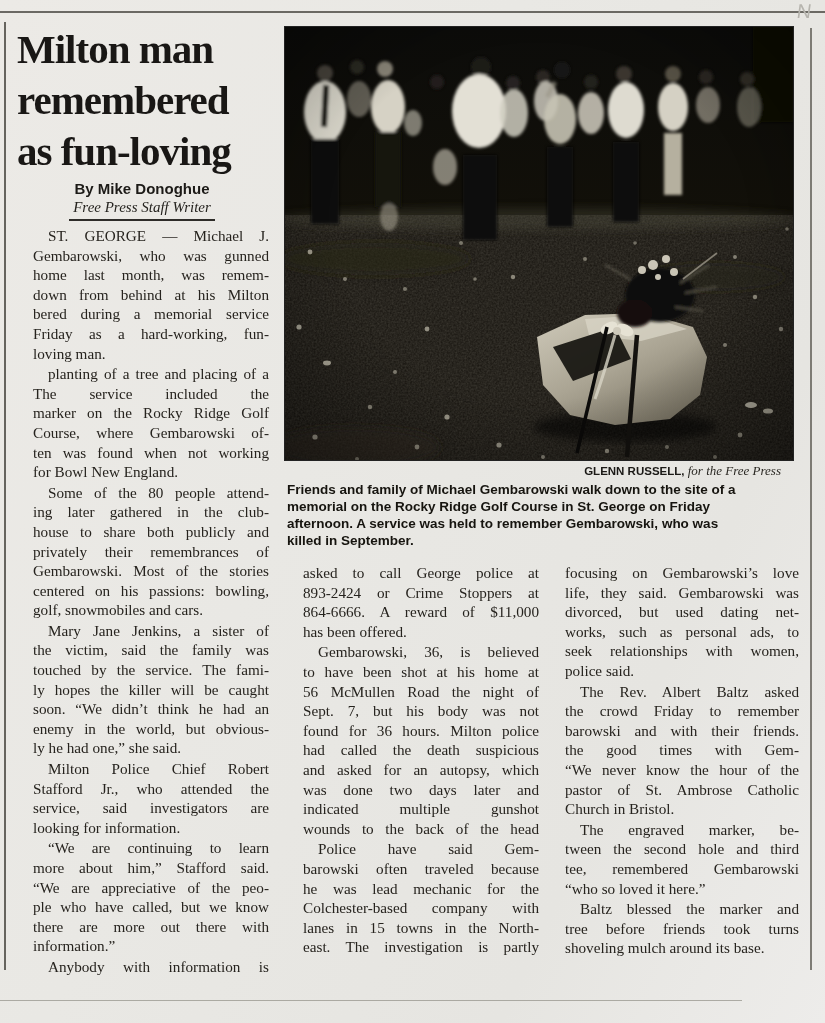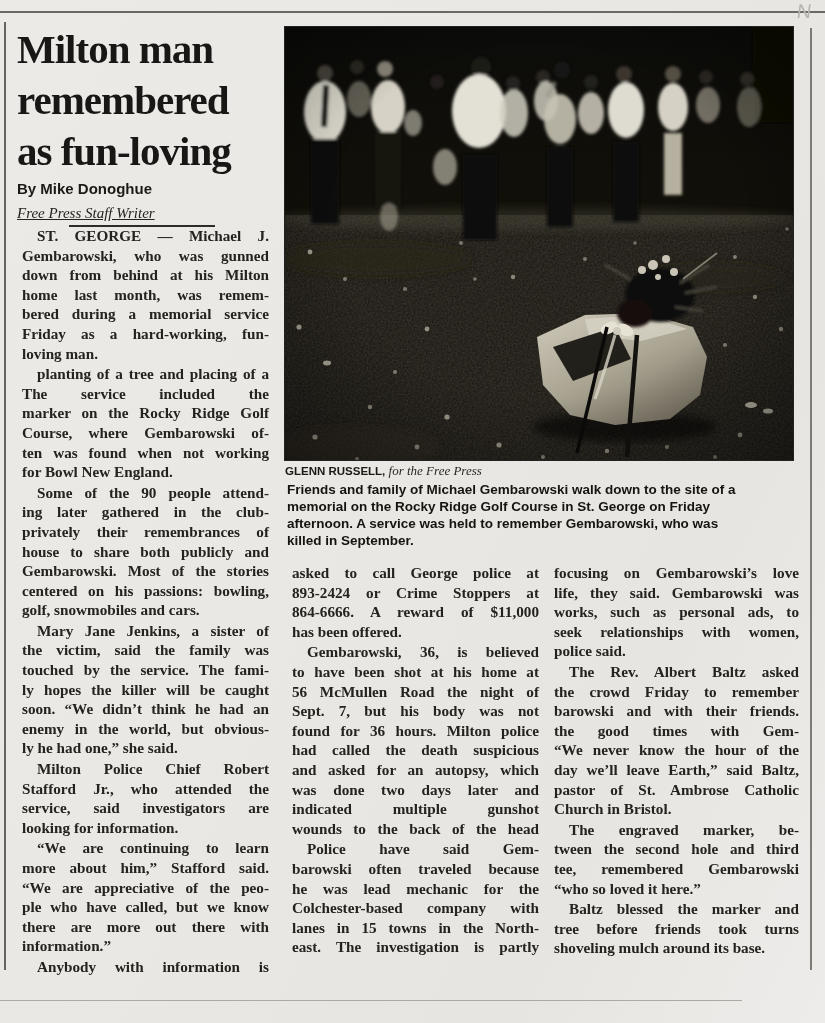--- a/index.html
+++ b/index.html
@@ -10,42 +10,42 @@
   }
   .top-rule{position:absolute;left:0;top:11px;width:825px;height:2px;background:#55524c;opacity:.85;}
   .corner-mark{position:absolute;right:14px;top:0px;font-family:"Liberation Sans",sans-serif;
     font-size:20px;color:#b6b4ae;transform:skewX(-8deg);}
   .rule-left{position:absolute;left:4px;top:22px;width:2px;height:948px;background:#45423c;opacity:.8;}
   .rule-right{position:absolute;left:810px;top:28px;width:2px;height:942px;background:#5a574f;opacity:.75;}
   .bottom-rule{position:absolute;left:0;top:1000px;width:742px;height:1px;background:#8b887f;opacity:.65;}
 
   .headline{position:absolute;left:17px;top:24px;width:256px;margin:0;
     font-size:41px;line-height:51px;font-weight:bold;color:#191715;letter-spacing:-1px;}
-  .byline{position:absolute;left:17px;top:180px;width:250px;}
+  .byline{position:absolute;left:17px;top:180px;width:250px;text-align:center;}
   .byline-author{font-family:"Liberation Sans",sans-serif;font-weight:bold;font-size:15px;color:#1c1a17;}
-  .byline-role{font-style:italic;font-size:15px;color:#25231f;margin-top:8px;text-decoration:underline;}
+  .byline-role{font-style:italic;font-size:15px;color:#25231f;margin-top:2px;}
   .byline-rule{width:146px;height:2px;background:#2e2c29;margin:3px auto 0 auto;}
 
   .photo{position:absolute;left:285px;top:27px;width:508px;height:433px;margin:0;
     background:#0e0d0b;outline:1px solid #222;}
   .photo svg{display:block;}
 
-  .credit{position:absolute;left:285px;top:461px;width:506px;text-align:left;white-space:nowrap;}
+  .credit{position:absolute;left:275px;top:461px;width:506px;text-align:right;white-space:nowrap;}
   .credit-name{font-family:"Liberation Sans",sans-serif;font-weight:bold;font-size:11.5px;color:#1b1916;}
   .credit-attr{font-family:"Liberation Serif",serif;font-style:italic;font-size:13px;color:#2a2823;}
 
   .caption{position:absolute;left:287px;top:481px;width:500px;
     font-family:"Liberation Sans",sans-serif;font-weight:bold;font-size:13.5px;
     line-height:17px;color:#16140f;}
 
   .col{position:absolute;font-size:15.2px;line-height:19.6px;color:#26231e;}
   .col1{left:17px;top:226px;width:252px;}
   .col2{left:287px;top:563px;width:252px;}
   .col3{left:549px;top:563px;width:250px;}
-  .para{margin:0 0 1px 5px;font-weight:bold;}
+  .para{margin:0 0 1px 16px;}
   .para.indent .tl:first-child{text-indent:15px;}
   .tl{text-align:justify;text-align-last:justify;}
   .tl.last{text-align-last:left;}
 </style>
 </head>
 <body>
 
 <div class="page">
 
   <div class="top-rule"></div>
@@ -217,39 +217,39 @@
       <div>Friends and family of Michael Gembarowski walk down to the site of a</div>
       <div>memorial on the Rocky Ridge Golf Course in St. George on Friday</div>
       <div>afternoon. A service was held to remember Gembarowski, who was</div>
       <div>killed in September.</div>
     </div>
 
   <div class="col col1">
       <div class="para indent">
         <div class="tl">ST. GEORGE — Michael J.</div>
         <div class="tl">Gembarowski, who was gunned</div>
+        <div class="tl">home last month, was remem-</div>
         <div class="tl">down from behind at his Milton</div>
-        <div class="tl">home last month, was remem-</div>
         <div class="tl">bered during a memorial service</div>
         <div class="tl">Friday as a hard-working, fun-</div>
         <div class="tl last">loving man.</div>
       </div>
       <div class="para indent">
         <div class="tl">planting of a tree and placing of a</div>
         <div class="tl">The service included the</div>
         <div class="tl">marker on the Rocky Ridge Golf</div>
         <div class="tl">Course, where Gembarowski of-</div>
         <div class="tl">ten was found when not working</div>
         <div class="tl last">for Bowl New England.</div>
       </div>
       <div class="para indent">
-        <div class="tl">Some of the 90 people attend-</div>
+        <div class="tl">Some of the 80 people attend-</div>
         <div class="tl">ing later gathered in the club-</div>
+        <div class="tl">house to share both publicly and</div>
         <div class="tl">privately their remembrances of</div>
-        <div class="tl">house to share both publicly and</div>
         <div class="tl">Gembarowski. Most of the stories</div>
         <div class="tl">centered on his passions: bowling,</div>
         <div class="tl last">golf, snowmobiles and cars.</div>
       </div>
       <div class="para indent">
         <div class="tl">Mary Jane Jenkins, a sister of</div>
         <div class="tl">the victim, said the family was</div>
         <div class="tl">touched by the service. The fami-</div>
         <div class="tl">ly hopes the killer will be caught</div>
         <div class="tl">soon. “We didn’t think he had an</div>
@@ -299,31 +299,31 @@
         <div class="tl">he was lead mechanic for the</div>
         <div class="tl">Colchester-based company with</div>
         <div class="tl">lanes in 15 towns in the North-</div>
         <div class="tl">east. The investigation is partly</div>
       </div>
     </div>
   <div class="col col3">
       <div class="para">
         <div class="tl">focusing on Gembarowski’s love</div>
         <div class="tl">life, they said. Gembarowski was</div>
+        <div class="tl">divorced, but used dating net-</div>
         <div class="tl">works, such as personal ads, to</div>
         <div class="tl">seek relationships with women,</div>
         <div class="tl last">police said.</div>
       </div>
       <div class="para indent">
         <div class="tl">The Rev. Albert Baltz asked</div>
         <div class="tl">the crowd Friday to remember</div>
         <div class="tl">barowski and with their friends.</div>
         <div class="tl">the good times with Gem-</div>
         <div class="tl">“We never know the hour of the</div>
-        <div class="tl">day we’ll leave Earth,” said Baltz,</div>
         <div class="tl">pastor of St. Ambrose Catholic</div>
         <div class="tl last">Church in Bristol.</div>
       </div>
       <div class="para indent">
         <div class="tl">The engraved marker, be-</div>
         <div class="tl">tween the second hole and third</div>
         <div class="tl">tee, remembered Gembarowski</div>
         <div class="tl last">“who so loved it here.”</div>
       </div>
       <div class="para indent">

